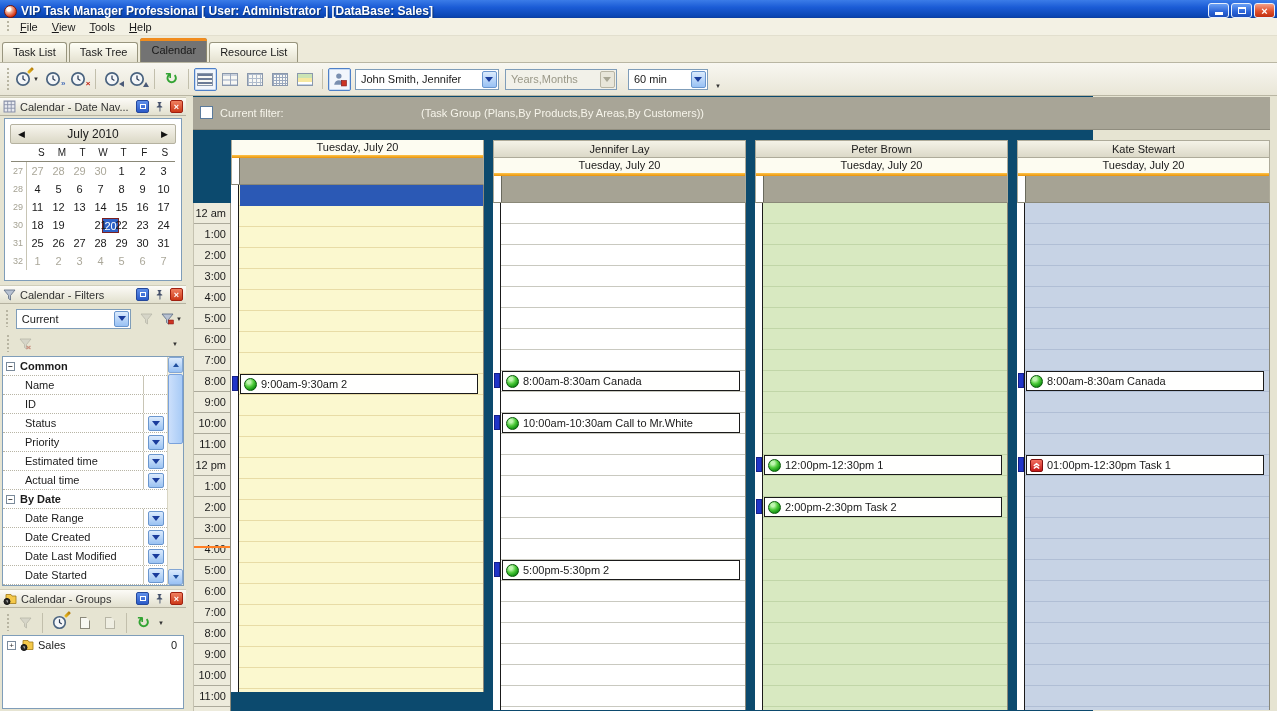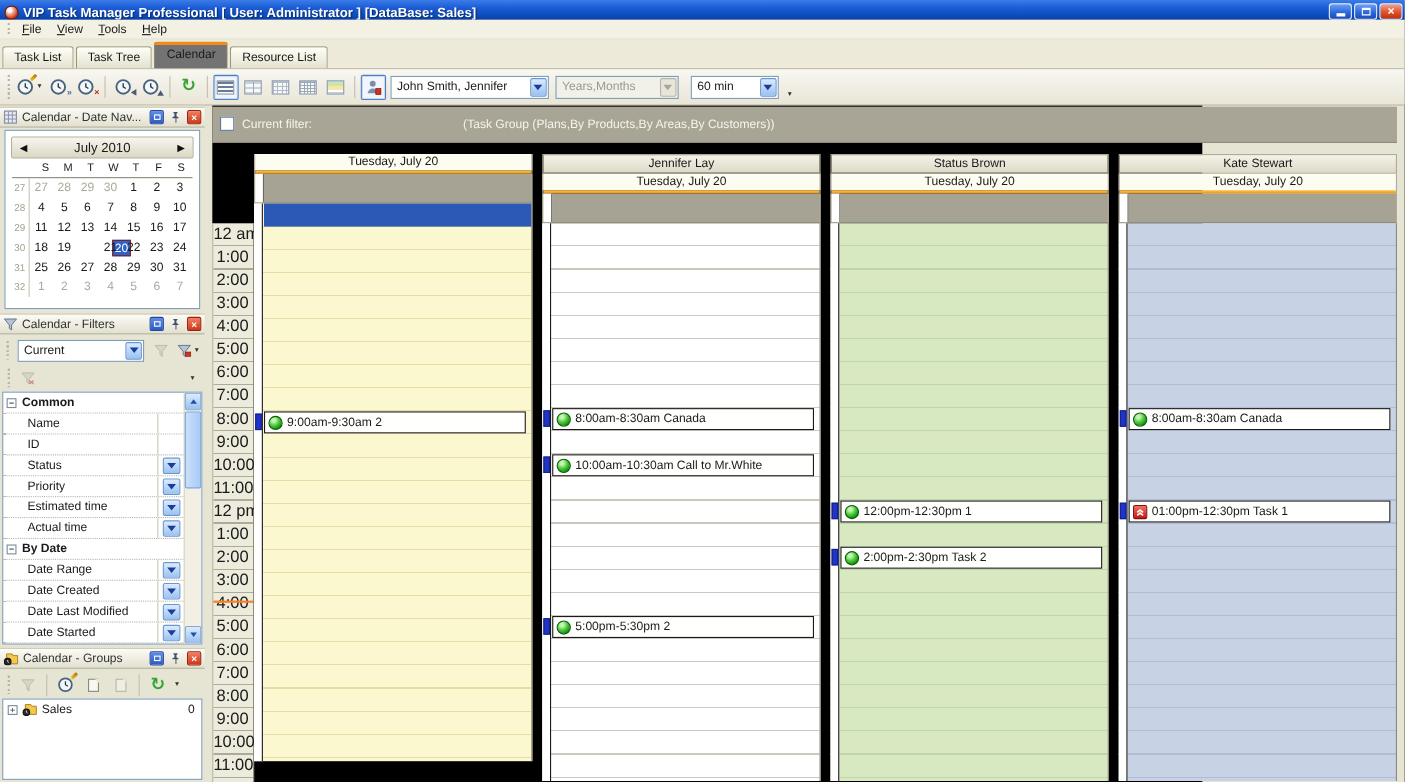--- a/index.html
+++ b/index.html
@@ -106,29 +106,29 @@
   
   .g-toolbar { position:absolute; left:2px; right:2px; top:21px; height:25px; display:flex; align-items:center; }
   .g-tree { position:absolute; left:2px; right:2px; top:46px; bottom:2px; background:#fff; border:1px solid #7F9DB9; }
   .trow { height:18px; display:flex; align-items:center; gap:4px; padding:0 6px 0 4px; }
   .trow .count { margin-left:auto; }
   .sheet { width:10px; height:12px; background:#F8F8F2; border:1px solid #8A887A; position:relative; }
   .sheet::after { content:""; position:absolute; right:-1px; top:-1px; border-left:4px solid transparent; border-top:4px solid #E6E4D2; }
   .dim { opacity:.5; }
 
   
-  .main { position:absolute; left:193px; top:96px; width:900px; height:615px; background:#000000; }
+  .main { position:absolute; left:193px; top:96px; width:900px; height:615px; background:#0c4a6e; }
   .filterbar { position:absolute; left:0; top:1px; width:1077px; height:33px; background:#A8A597; border-bottom:1px solid #908D7F; }
   .filterbar .cb { position:absolute; left:7px; top:9px; width:13px; height:13px; background:#fff; border:1px solid #5A7A9C; }
   .filterbar .lbl { position:absolute; left:27px; top:10px; color:#F6F4EA; }
   .filterbar .val { position:absolute; left:228px; top:10px; color:#F6F4EA; white-space:nowrap; }
 
   .gutter { position:absolute; left:0; top:107px; width:38px; height:508px; background:#EDEBDC; border-right:1px solid #8E8C7C; border-left:1px solid #C5C2B0;
     background-image:repeating-linear-gradient(180deg,transparent 0 20px,#ACAA9B 20px 21px); }
-  .gcell { height:21px; line-height:20px; text-align:right; padding-right:4px; font-size:15px; white-space:nowrap; }
+  .gcell { height:21px; line-height:20px; text-align:right; padding-right:4px; font-size:11px; white-space:nowrap; }
   .nowline { position:absolute; left:0; right:0; height:2px; background:#FF7F24; }
 
   .pane { position:absolute; top:44px; width:253px; height:571px; }
   .pane-name { height:18px; line-height:16px; text-align:center; background:linear-gradient(180deg,#F5F3E8,#DCD9C8); border:1px solid #AEAB9A; }
   .pane-date { height:15px; line-height:14px; text-align:center; background:#FDFCF1; border-left:1px solid #AEAB9A; border-right:1px solid #AEAB9A; }
   .pane-orange { height:3px; background:linear-gradient(180deg,#FFC44A,#E8930A); border-left:1px solid #AEAB9A; border-right:1px solid #AEAB9A; }
   .pane-allday { height:27px; background:#A6A394; border-left:1px solid #AEAB9A; border-right:1px solid #AEAB9A; border-bottom:1px solid #8A8878; position:relative; }
   .pane-allday .strip { position:absolute; left:0; top:0; bottom:0; width:8px; background:#fff; border-right:1px solid #6A6A5E; }
   .pane-grid { position:relative; height:507px; border-right:1px solid #8A887A; }
   .pane-grid .strip { position:absolute; left:0; top:0; bottom:0; width:8px; background:#fff; border-right:1px solid #1A1A1A; z-index:2; }
@@ -659,21 +659,21 @@
               <span class="event-label">10:00am-10:30am Call to Mr.White</span>
             </div>
             <div class="ev-marker" style="top: 359px;"></div>
             <div class="event" style="top: 357px;">
               <span class="ev-green"></span>
               <span class="event-label">5:00pm-5:30pm 2</span>
             </div>
           </div>
         </div>
         <div class="pane" style="left: 562px;">
-          <div class="pane-name">Status Brown</div>
+          <div class="pane-name">Peter Brown</div>
           <div class="pane-date">Tuesday, July 20</div>
           <div class="pane-orange"></div>
           <div class="pane-allday">
             <div class="strip"></div>
           </div>
           <div class="pane-grid" style="background-color: rgb(216, 233, 193); background-image: repeating-linear-gradient(transparent 0px, transparent 20px, rgb(193, 214, 168) 20px, rgb(193, 214, 168) 21px);">
             <div class="strip"></div>
             <div class="ev-marker" style="top: 254px;"></div>
             <div class="event" style="top: 252px;">
               <span class="ev-green"></span>

